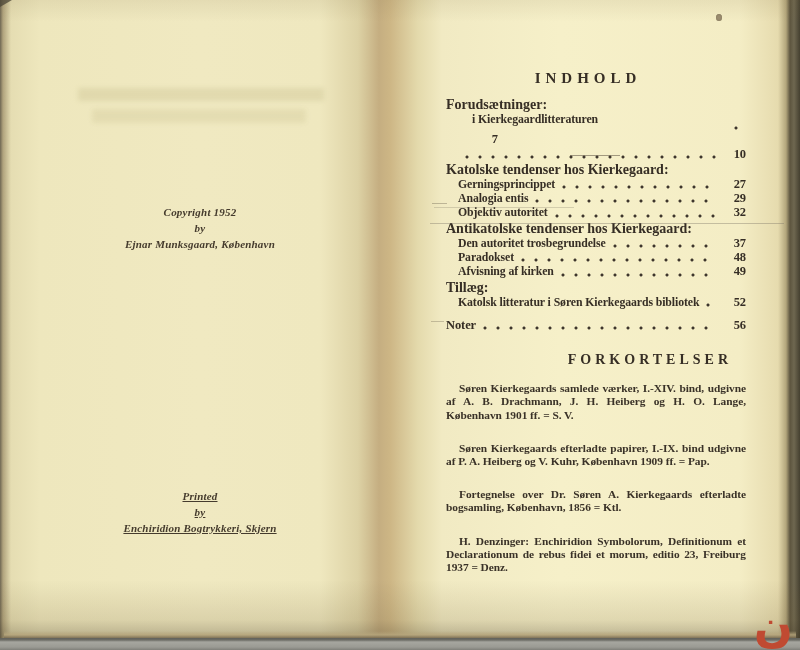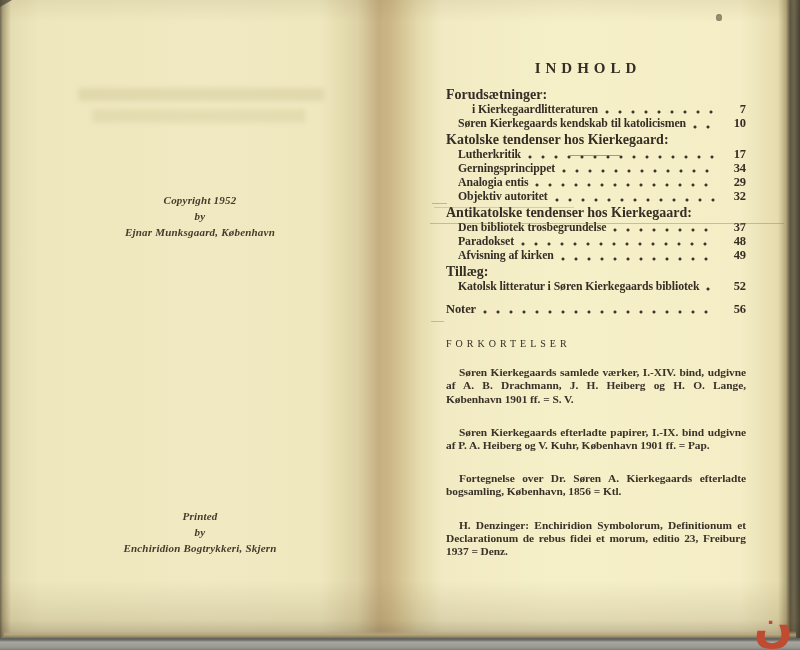--- a/index.html
+++ b/index.html
@@ -51,49 +51,49 @@
   }
   
   .ghost{position:absolute;background:rgba(172,158,106,.20);filter:blur(2.5px);border-radius:3px;}
   .ghost.g1{left:78px;top:88px;width:246px;height:13px;}
   .ghost.g2{left:92px;top:109px;width:214px;height:14px;opacity:.8;}
   .imprint{
     position:absolute;left:55px;width:290px;text-align:center;
     font-style:italic;font-weight:bold;font-size:11px;line-height:16px;color:#453b2d;
     letter-spacing:.2px;
   }
-  .imprint.copyright{top:192px;}
-  .imprint.printer{top:508px;}
+  .imprint.copyright{top:204px;}
+  .imprint.printer{top:488px;text-decoration:underline;}
   
   .rp{
-    position:absolute;left:446px;top:60px;width:300px;color:#362e25;
+    position:absolute;left:446px;top:70px;width:300px;color:#362e25;
   }
   .toc-title{
     font-size:15px;font-weight:bold;letter-spacing:5px;text-align:center;
     padding-right:16px;line-height:16px;margin-bottom:11px;
   }
   .tsec{margin-top:1px;}
   .tsec-heading{font-size:14px;font-weight:bold;line-height:15px;margin-bottom:0;}
   .trow{
     display:flex;align-items:baseline;font-size:11.8px;font-weight:bold;
     line-height:14.3px;letter-spacing:-.1px;
   }
   .trow .tlabel{white-space:nowrap;}
   .ind1{padding-left:12px;}
-  .ind2{padding-left:26px;}
+  .ind2{padding-left:26px;flex-direction:column;}
   .leader{
     flex:1 1 auto;min-width:8px;height:4px;margin:0 4px 2px 7px;align-self:flex-end;
     background-image:radial-gradient(circle at 2px 2px, rgba(52,44,36,.95) 1.25px, rgba(52,44,36,0) 1.8px);
     background-size:13px 4px;background-repeat:repeat-x;
   }
   .tpage{flex:none;width:26px;text-align:right;font-size:12.5px;}
   .noter-row{margin-top:9px;font-size:12.5px;align-items:center;}
   .abbr-title{
-    margin-top:20px;font-size:10px;font-weight:normal;letter-spacing:4px;
-    text-align:left;padding-right:14px;line-height:16px;
+    margin-top:20px;font-size:14px;font-weight:bold;letter-spacing:4px;
+    text-align:right;padding-right:14px;line-height:16px;
   }
   .abbr p{
     margin:20px 0 0 0;text-indent:13px;text-align:justify;
     font-size:11.4px;font-weight:bold;line-height:13.2px;color:#3a3228;
     letter-spacing:-.05px;
   }
   .abbr p:first-of-type{margin-top:14px;}
   
   .crease{position:absolute;height:1px;background:#7d7666;}
   .crease.c1{left:434px;top:207px;width:140px;opacity:.28;}
@@ -137,54 +137,48 @@
   <div class="toc-title">INDHOLD</div>
 
   <div class="tsec">
     <div class="tsec-heading">Forudsætninger:</div>
     <div class="trow ind2">
       <span class="tlabel">i Kierkegaardlitteraturen</span>
       <span class="leader"></span>
       <span class="tpage">7</span>
     </div>
     <div class="trow ind1">
-      <span class="tlabel">Søren Kierkegaards kendskab til katolicismen</span>
       <span class="leader"></span>
       <span class="tpage">10</span>
     </div>
   </div>
 
   <div class="tsec">
     <div class="tsec-heading">Katolske tendenser hos Kierkegaard:</div>
     <div class="trow ind1">
-      <span class="tlabel">Lutherkritik</span>
-      <span class="leader"></span>
-      <span class="tpage">17</span>
-    </div>
-    <div class="trow ind1">
       <span class="tlabel">Gerningsprincippet</span>
       <span class="leader"></span>
-      <span class="tpage">34</span>
+      <span class="tpage">27</span>
     </div>
     <div class="trow ind1">
       <span class="tlabel">Analogia entis</span>
       <span class="leader"></span>
       <span class="tpage">29</span>
     </div>
     <div class="trow ind1">
       <span class="tlabel">Objektiv autoritet</span>
       <span class="leader"></span>
       <span class="tpage">32</span>
     </div>
   </div>
 
   <div class="tsec">
     <div class="tsec-heading">Antikatolske tendenser hos Kierkegaard:</div>
     <div class="trow ind1">
-      <span class="tlabel">Den bibliotek trosbegrundelse</span>
+      <span class="tlabel">Den autoritet trosbegrundelse</span>
       <span class="leader"></span>
       <span class="tpage">37</span>
     </div>
     <div class="trow ind1">
       <span class="tlabel">Paradokset</span>
       <span class="leader"></span>
       <span class="tpage">48</span>
     </div>
     <div class="trow ind1">
       <span class="tlabel">Afvisning af kirken</span>
@@ -204,21 +198,21 @@
 
   <div class="trow noter-row">
     <span class="tlabel">Noter</span>
     <span class="leader"></span>
     <span class="tpage">56</span>
   </div>
 
   <div class="abbr">
     <div class="abbr-title">FORKORTELSER</div>
     <p>Søren Kierkegaards samlede værker, I.-XIV. bind, udgivne af A. B. Drachmann, J. H. Heiberg og H. O. Lange, København 1901 ff. = S. V.</p>
-    <p>Søren Kierkegaards efterladte papirer, I.-IX. bind udgivne af P. A. Heiberg og V. Kuhr, København 1901 ff. = Pap.</p>
+    <p>Søren Kierkegaards efterladte papirer, I.-IX. bind udgivne af P. A. Heiberg og V. Kuhr, København 1909 ff. = Pap.</p>
     <p>Fortegnelse over Dr. Søren A. Kierkegaards efterladte bogsamling, København, 1856 = Ktl.</p>
     <p>H. Denzinger: Enchiridion Symbolorum, Definitionum et Declarationum de rebus fidei et morum, editio 23, Freiburg 1937 = Denz.</p>
   </div>
 </div>
 
 <div class="crease c1"></div>
 <div class="crease c2"></div>
 <div class="pencil p-kendskab"></div>
 <div class="pencil p-gerning"></div>
 <div class="pencil p-tillaeg"></div>

